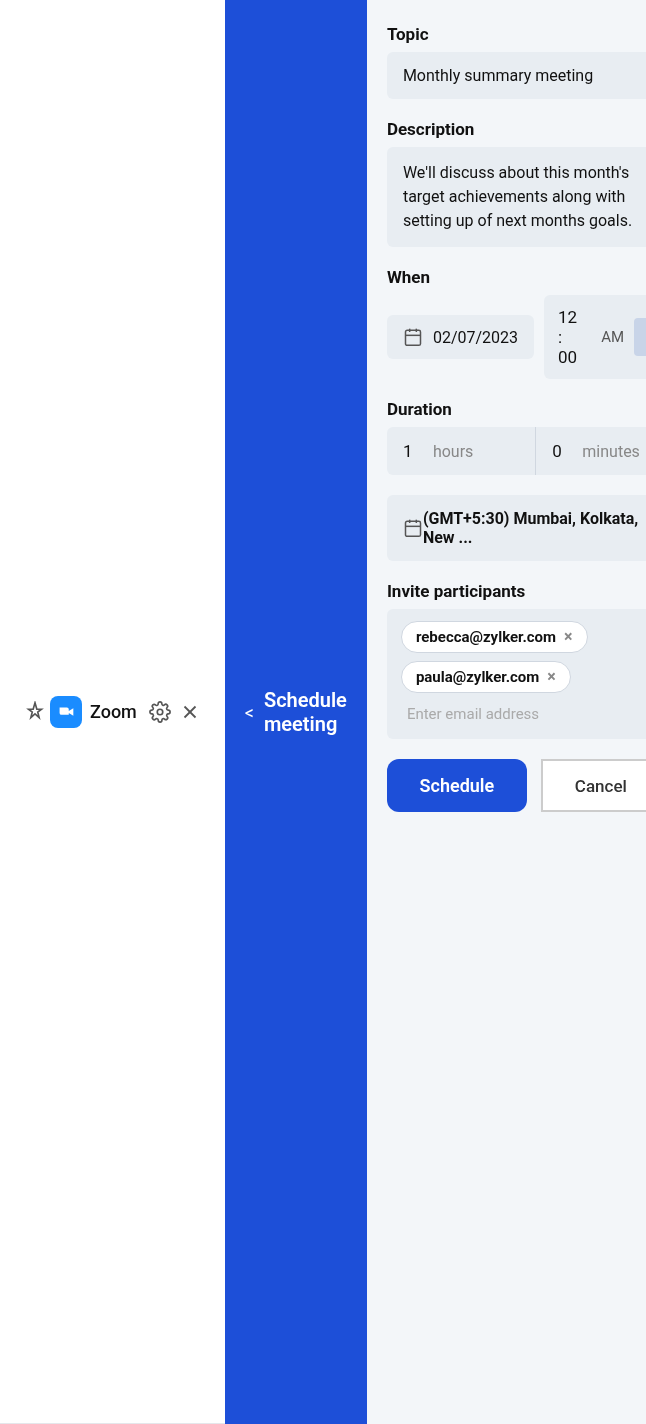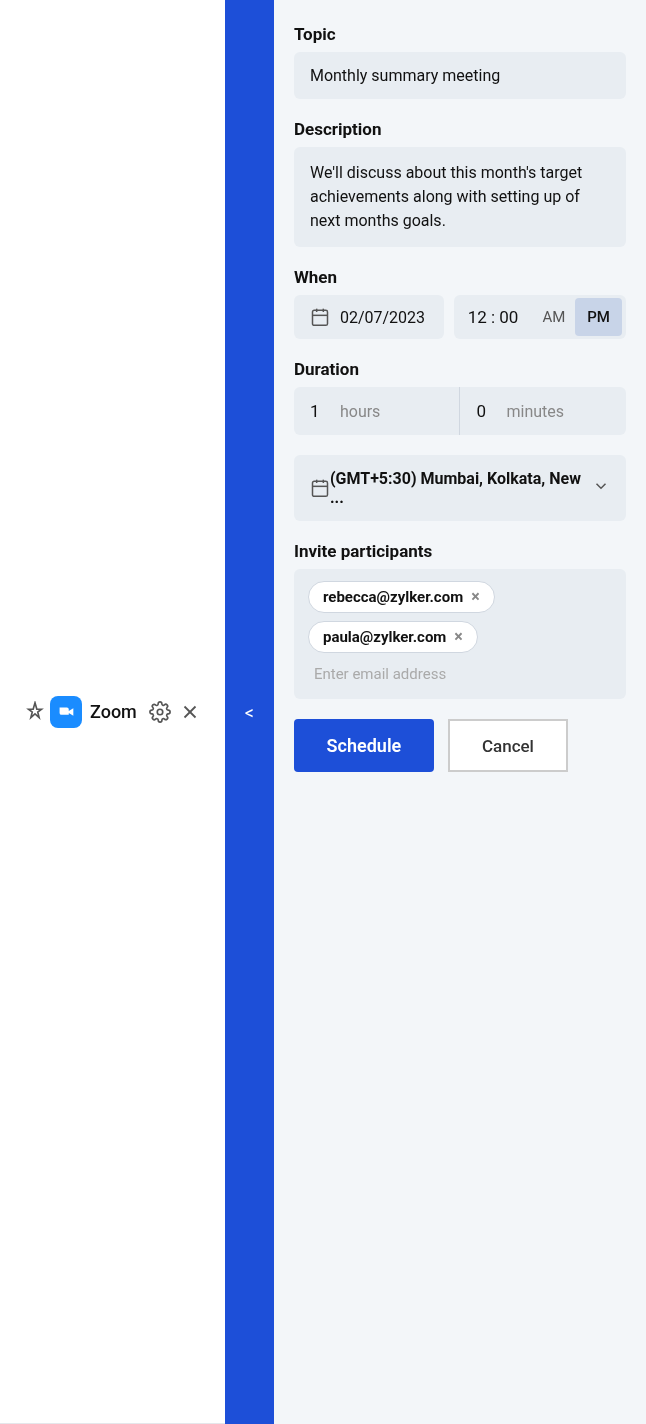--- a/index.html
+++ b/index.html
@@ -322,21 +322,21 @@
     .buttons-row {
       display: flex;
       gap: 14px;
       padding: 0 0 20px 0;
     }
 
     .schedule-btn {
       background: #1d4fd8;
       color: #ffffff;
       border: none;
-      border-radius: 4px;
+      border-radius: 12px;
       padding: 16px 30px;
       font-size: 18px;
       font-weight: 600;
       cursor: pointer;
       min-width: 140px;
     }
 
     .cancel-btn {
       background: #ffffff;
       color: #333;
@@ -388,20 +388,21 @@
         <svg viewBox="0 0 24 24" fill="none" stroke="currentColor" stroke-width="2">
           <line x1="18" y1="6" x2="6" y2="18"></line>
           <line x1="6" y1="6" x2="18" y2="18"></line>
         </svg>
       </button>
     </div>
   </div>
 
   <div class="header-bar">
     <span class="back-arrow">&lt;</span>
+    <span class="header-title">Schedule meeting</span>
   </div>
 
   <div class="form-content">
 
     <div class="field-group">
       <label class="field-label">Topic</label>
       <input class="field-input" type="text" value="Monthly summary meeting" style="">
     </div>
 
     <div class="field-group">

